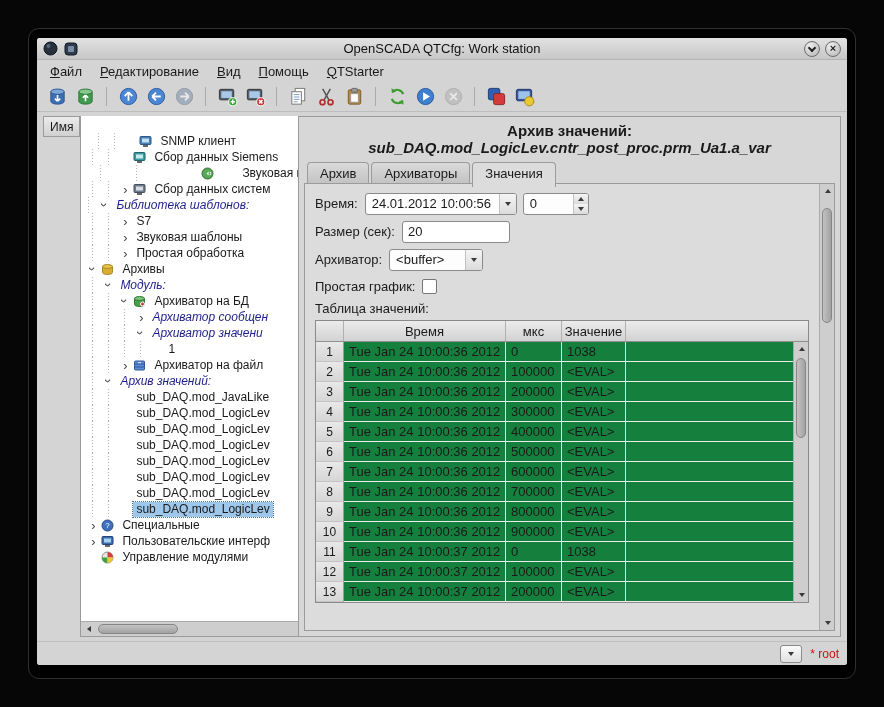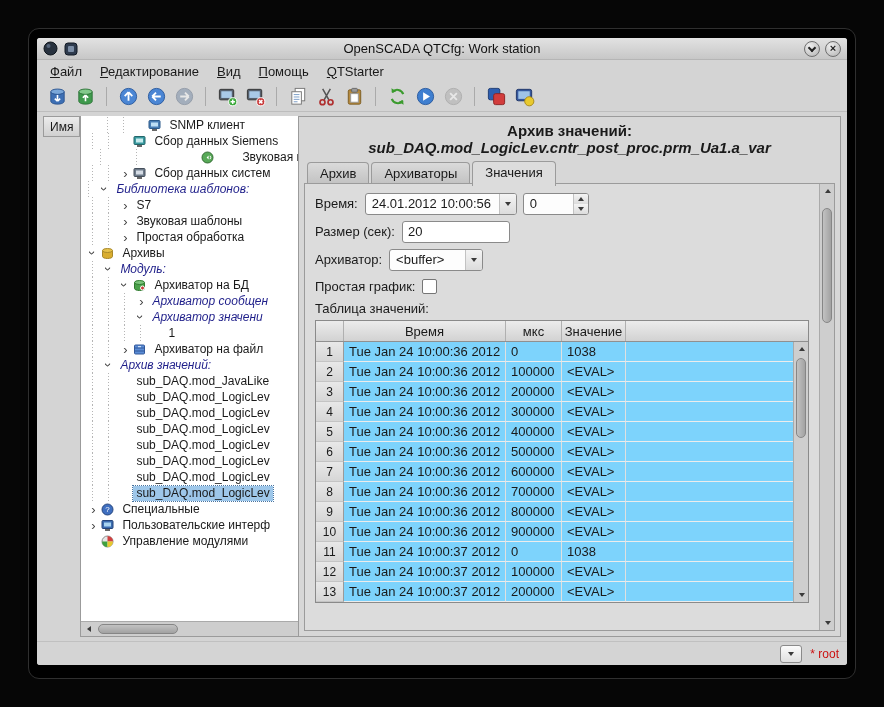--- a/index.html
+++ b/index.html
@@ -47,21 +47,21 @@
 .sbv .sb-thumb{left:2px;right:2px}
 .sbh .sb-thumb{top:2px;bottom:2px;background:linear-gradient(#c2c2c2,#a2a2a2)}
 .sb-corner{width:15px;height:15px;flex:none;background:#cecece}
 .tree-filter{height:22px;margin-top:3px;background:#fff;border:1px solid #8f8f8f;border-radius:3px;flex:none}
 .splitter{width:5px;flex:none}
 
 .right-panel{flex:1;border:1px solid #9b9b9b;background:#d7d7d7;display:flex;flex-direction:column;min-width:0}
 .panel-title{text-align:center;padding:5px 4px 2px;flex:none}
 .panel-title .l1{font-weight:bold;font-size:15px}
 .panel-title .l2{font-weight:bold;font-style:italic;font-size:15px;white-space:nowrap;overflow:hidden}
-.tabs{display:flex;align-items:center;padding:4px 8px 0;height:26px;flex:none}
+.tabs{display:flex;align-items:flex-start;padding:4px 8px 0;height:26px;flex:none}
 .tab{padding:3px 12px 4px;font-size:13px;background:linear-gradient(#dadada,#c1c1c1);border:1px solid #9b9b9b;border-bottom:0;border-radius:4px 4px 0 0;margin-right:2px;position:relative;z-index:1}
 .tab.active{background:#dcdcdc;padding-bottom:6px;z-index:3}
 .tab-page{flex:1;border:1px solid #9b9b9b;margin:-1px 5px 5px;background:#dcdcdc;display:flex;min-height:0;position:relative;z-index:2}
 .page-content{flex:1;padding:8px 10px;display:flex;flex-direction:column;min-width:0}
 .page-sbv{border-left:1px solid #aaa}
 
 .frow{display:flex;align-items:center;margin-bottom:5px;font-size:13px;height:23px;flex:none}
 .flabel{margin-right:7px}
 .combo{background:#fdfdfd;border:1px solid #8a8a8a;border-radius:3px;height:22px;display:flex;align-items:center;overflow:hidden}
 .combo-val{flex:1;padding:0 6px;white-space:nowrap}
@@ -69,21 +69,21 @@
 .time-combo{width:152px}
 .arch-combo{width:94px}
 .spin{width:66px;height:22px;background:#fdfdfd;border:1px solid #8a8a8a;border-radius:3px;display:flex;margin-left:6px;overflow:hidden}
 .spin-val{flex:1;padding:0 6px;display:flex;align-items:center}
 .spin-btns{width:15px;border-left:1px solid #c2c2c2;display:flex;flex-direction:column}
 .spin-b{flex:1;display:flex;align-items:center;justify-content:center;background:linear-gradient(#f4f4f4,#dcdcdc)}
 .tfield{width:108px;height:22px;background:#fff;border:1px solid #8a8a8a;border-radius:3px;padding:0 5px;display:flex;align-items:center}
 .checkbox{width:15px;height:15px;background:#fff;border:1px solid #767676;border-radius:2px}
 .tbl-label{font-size:13px;margin-bottom:4px;flex:none}
 
-.vtable{border:1px solid #8a8a8a;background:#7dd3fc;display:flex;flex-direction:column;height:283px;flex:none;font-size:13px}
+.vtable{border:1px solid #8a8a8a;background:#15803d;display:flex;flex-direction:column;height:283px;flex:none;font-size:13px}
 .thead{display:flex;height:21px;flex:none;background:linear-gradient(#ececec,#d2d2d2);border-bottom:1px solid #909090}
 .th{display:flex;align-items:center;justify-content:center;border-right:1px solid #b0b0b0;overflow:hidden}
 .th.fill{flex:1;border-right:0}
 .corner{width:28px;flex:none;border-right:1px solid #b0b0b0;background:linear-gradient(#ececec,#d2d2d2)}
 .vt-body-row{flex:1;display:flex;min-height:0}
 .tbody{flex:1;overflow:hidden}
 .tr{display:flex;height:20px}
 .rownum{width:28px;flex:none;background:linear-gradient(#e8e8e8,#d6d6d6);border-right:1px solid #9a9a9a;border-bottom:1px solid #c4c4c4;display:flex;align-items:center;justify-content:center;font-size:12px}
 .td{padding:0 5px;display:flex;align-items:center;border-right:1px solid #e0e0e0;border-bottom:1px solid #ececec;white-space:nowrap;overflow:hidden}
 .td.fill{flex:1;border-right:0}
@@ -253,21 +253,21 @@
         </div>
       </div>
 
     <div class="content">
 
       <div class="left-panel">
         <div class="tree-header">Имя</div>
         <div class="tree-frame">
           <div class="tree-main">
             <div class="tree-rows">
-                <div class="tree-row" style="padding-left: 19px;">
+                <div class="tree-row" style="padding-left: 10px; margin-top: 16px;">
                   <span class="guide"></span>
                   <span class="guide"></span>
                   <span class="exp"></span>
                   <span class="ticon">
                     <svg width="13" height="13" viewBox="0 0 13 13">
                       <rect x="1" y="1.5" width="11" height="8" rx="1" fill="#4a7fb5" stroke="#2d5a8a"></rect>
                       <rect x="3" y="3.5" width="7" height="4" fill="#bfe0f5"></rect>
                       <rect x="4" y="10" width="5" height="2" fill="#666"></rect>
                     </svg>
                   </span>

